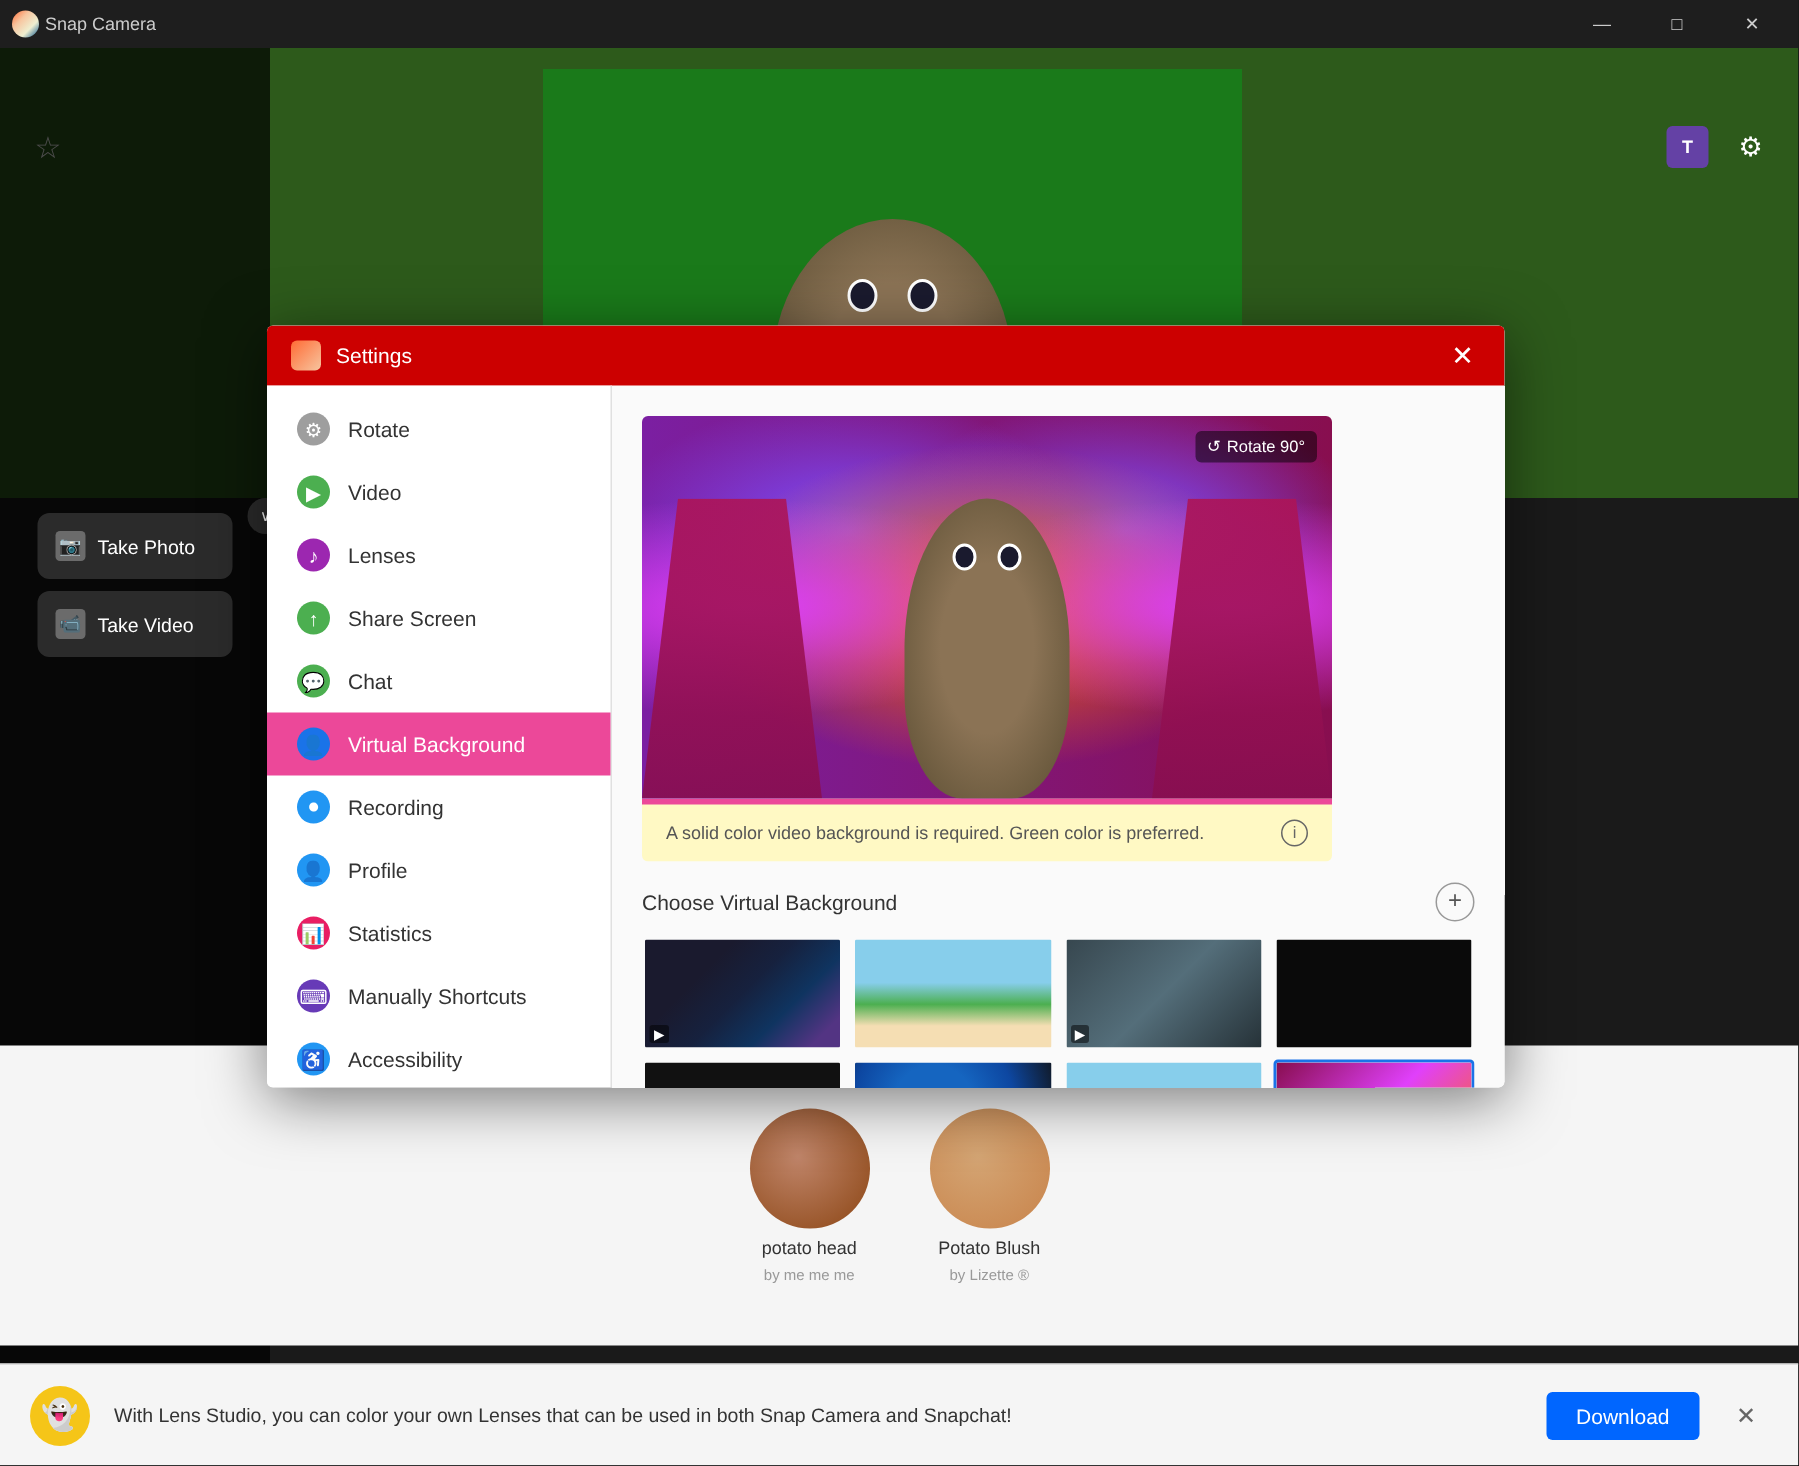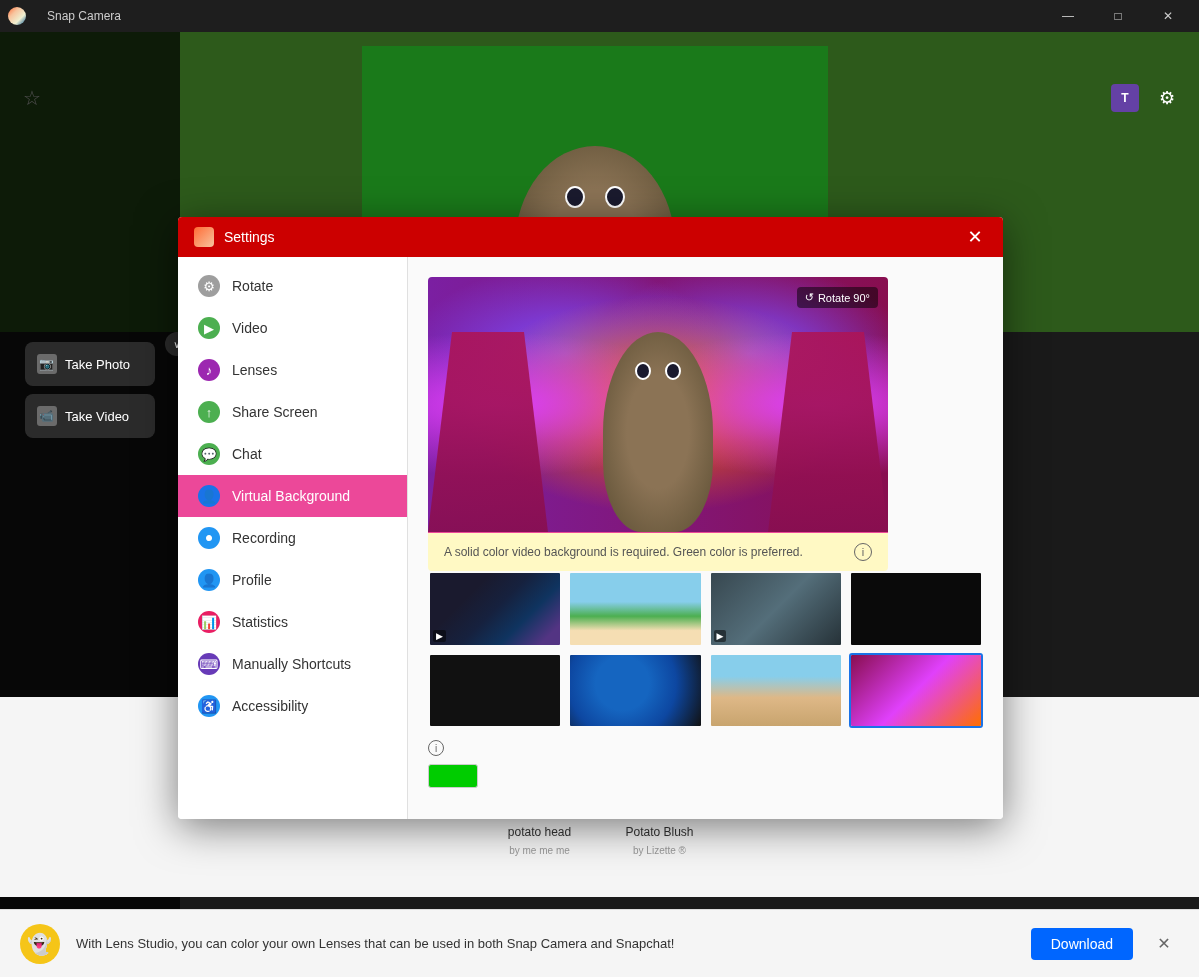--- a/index.html
+++ b/index.html
@@ -19,21 +19,21 @@
       display: flex;
       align-items: center;
       padding: 0 8px;
       justify-content: space-between;
       position: relative;
       z-index: 10;
     }
     .title-bar-left {
       display: flex;
       align-items: center;
-      gap: 21px;
+      gap: 4px;
     }
     .app-icon {
       width: 18px;
       height: 18px;
       border-radius: 50%;
       background: linear-gradient(135deg, #ff6b35, #f7c59f, #efefd0, #004e89);
     }
     .app-title {
       color: #ccc;
       font-size: 12px;
@@ -283,21 +283,21 @@
       font-size: 10px;
       cursor: pointer;
     }
 
     
     .settings-overlay {
       position: absolute;
       top: 185px;
       left: 178px;
       width: 825px;
-      height: 602px;
+      height: 508px;
       background: #fff;
       border-radius: 4px;
       box-shadow: 0 8px 40px rgba(0,0,0,0.5);
       display: flex;
       flex-direction: column;
       overflow: hidden;
       z-index: 100;
     }
     .settings-header {
       height: 40px;
@@ -458,21 +458,21 @@
       display: flex;
       align-items: center;
       gap: 4px;
     }
     .warning-bar {
       background: #fff9c4;
       padding: 10px 16px;
       display: flex;
       align-items: center;
       justify-content: space-between;
-      border-top: 1px solid #ec4899;
+      border-top: 4px solid #ec4899;
       font-size: 12px;
       color: #555;
     }
     .warning-info {
       width: 18px;
       height: 18px;
       border: 1.5px solid #666;
       border-radius: 50%;
       display: flex;
       align-items: center;
@@ -730,20 +730,24 @@
               <span>↺</span>
               <span>Rotate 90°</span>
             </button>
           </div>
           <div class="warning-bar">
             <span>A solid color video background is required. Green color is preferred.</span>
             <div class="warning-info">i</div>
           </div>
         </div>
 
+        <div class="choose-vbg-header">
+          <span class="choose-vbg-label">Choose Virtual Background</span>
+          <button class="add-vbg-btn">+</button>
+        </div>
 
         <div class="vbg-grid">
           <div class="vbg-thumb">
             <div class="vbg-thumb-inner thumb-aurora"></div>
             <span class="vbg-video-icon">▶</span>
           </div>
           <div class="vbg-thumb">
             <div class="vbg-thumb-inner thumb-beach"></div>
           </div>
           <div class="vbg-thumb">

